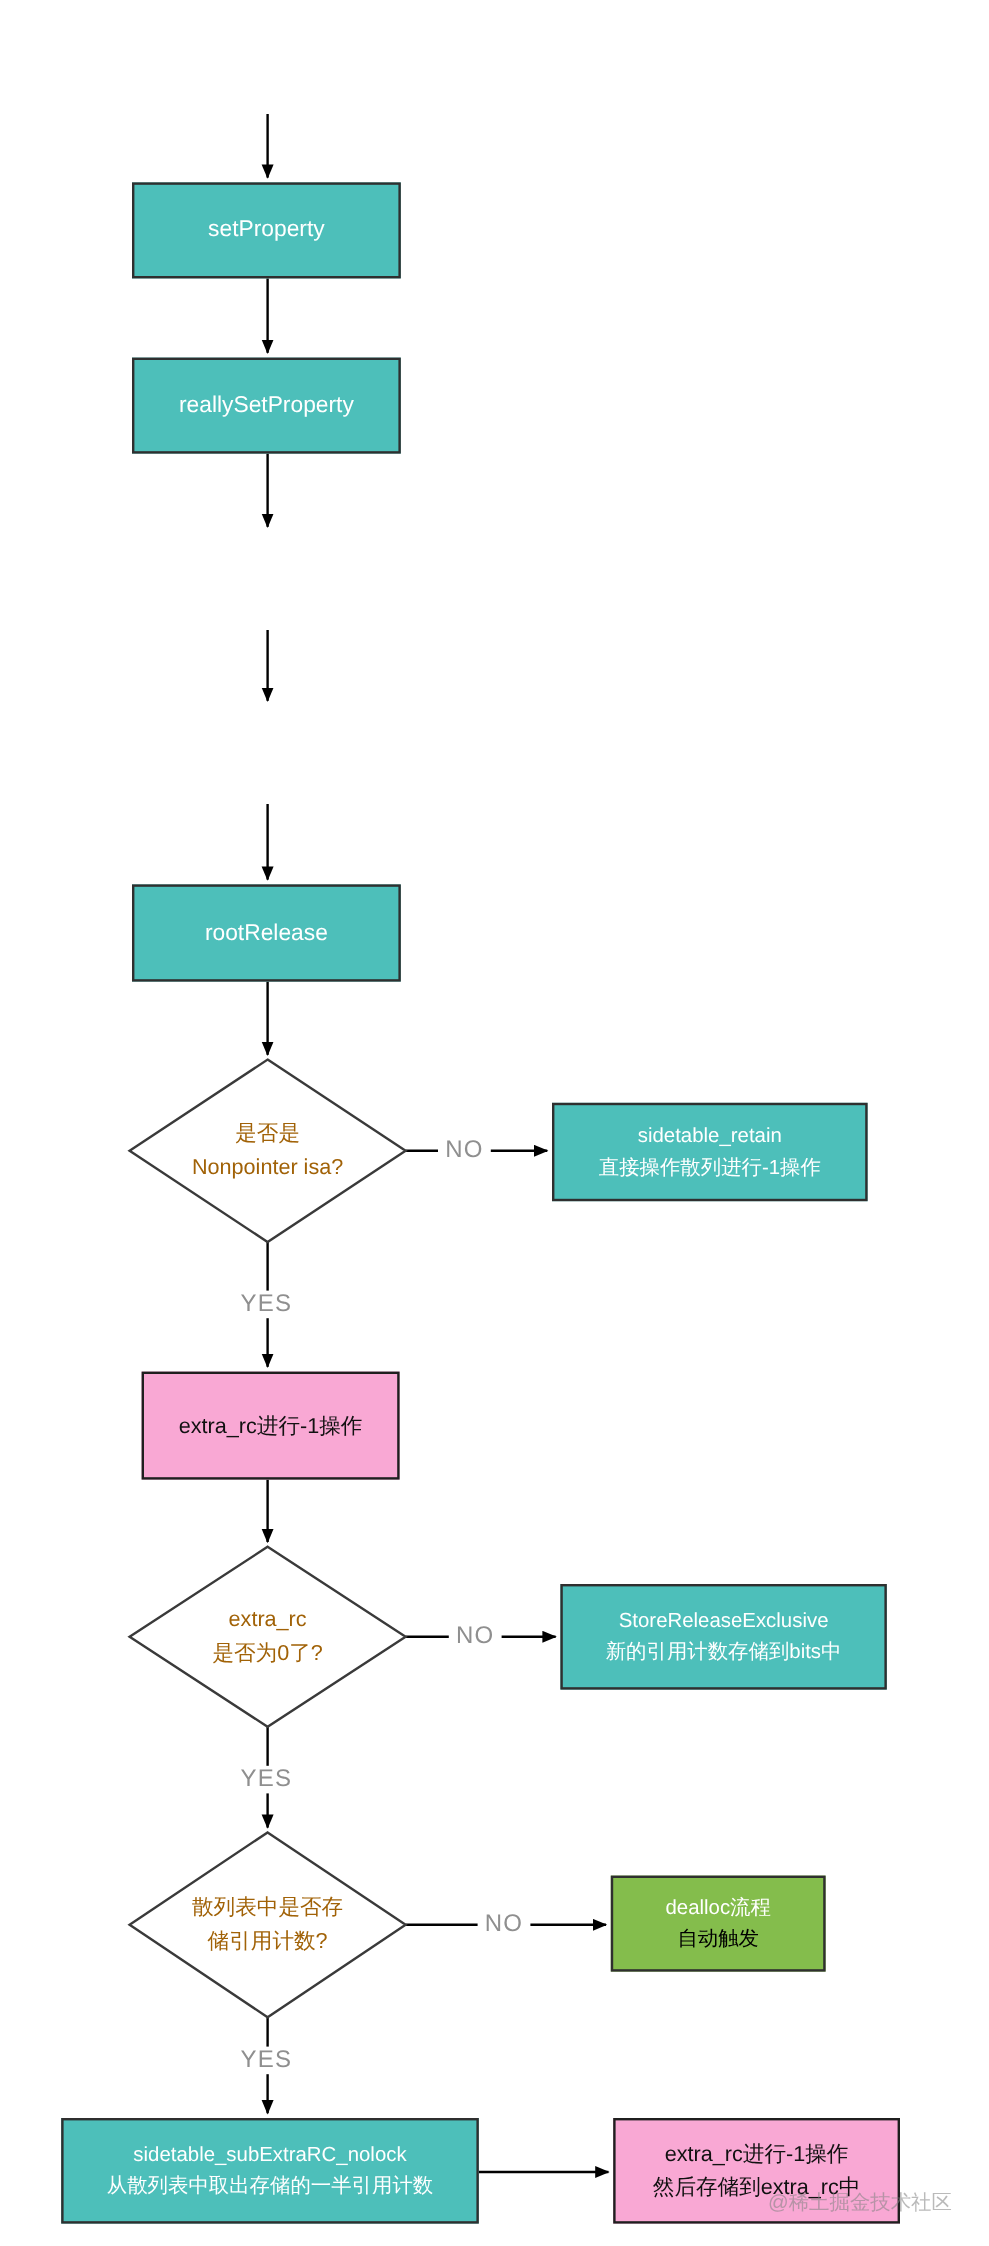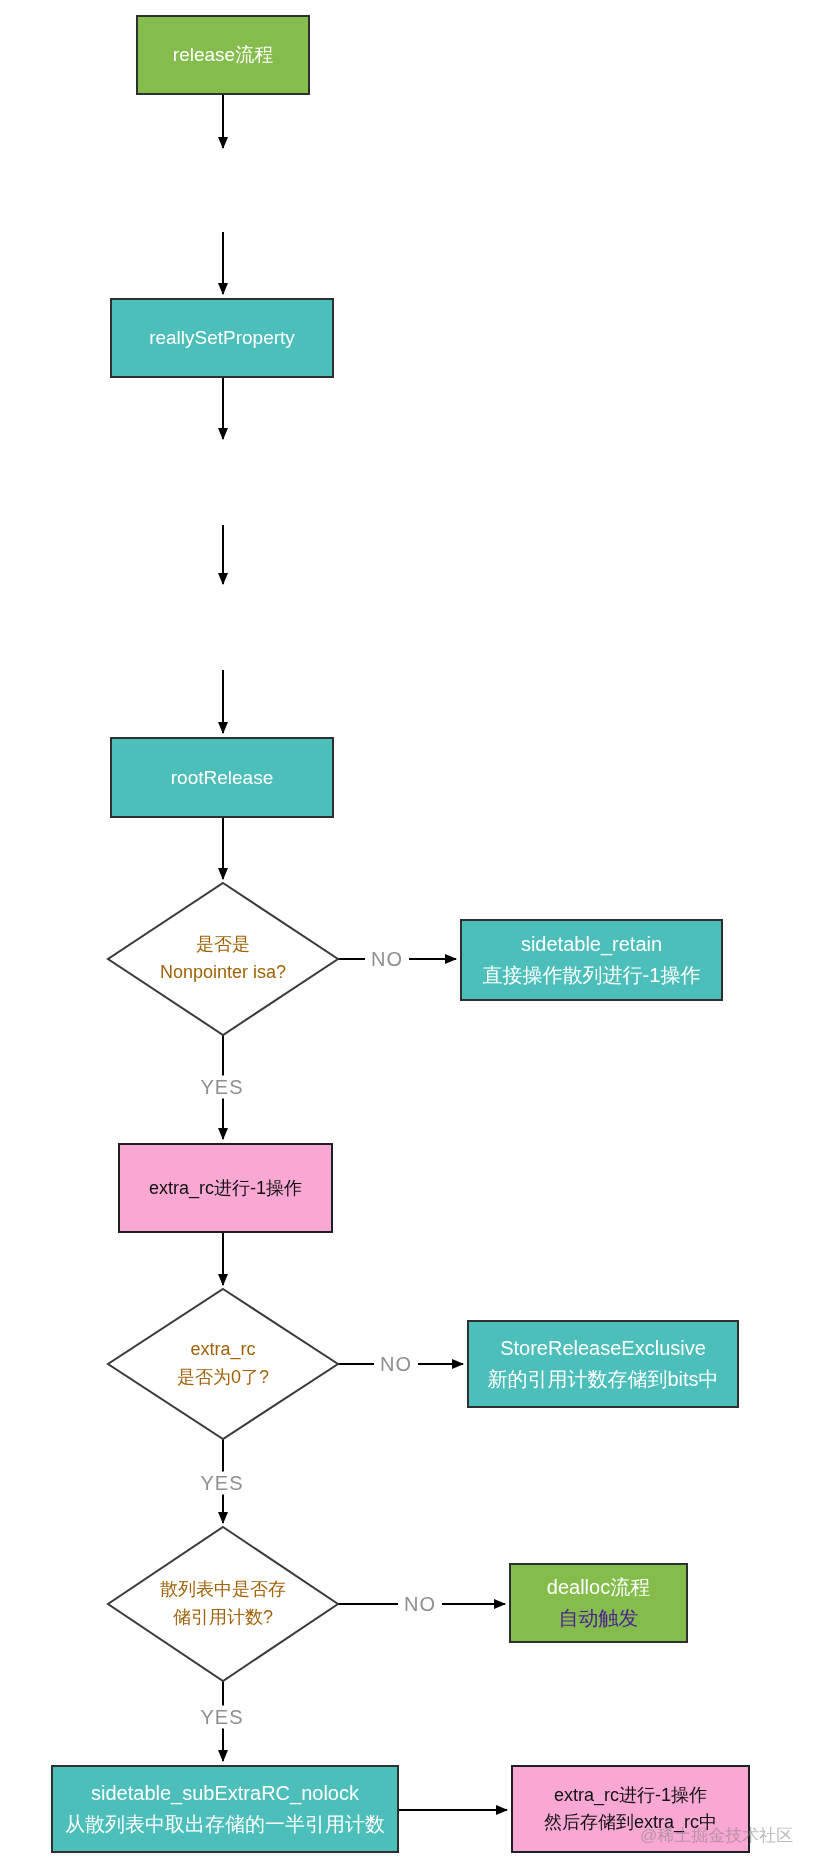--- a/index.html
+++ b/index.html
@@ -23,23 +23,23 @@
     flex-direction: column;
     align-items: center;
     justify-content: center;
     text-align: center;
     border: 2px solid #2f2f2f;
   }
   .node.teal  { background: #4dbfba; color: #ffffff; }
   .node.green { background: #84bd4c; color: #ffffff; }
   .node.white { background: #f9a8d4; color: #111111; border-color: #1f1f1f; }
   .node .single { font-size: 19px; }
-  .node .l1, .node .l2 { font-size: 20px; line-height: 1.55; }
+  .node .l1, .node .l2 { font-size: 17px; line-height: 1.55; }
   .node.white .l1, .node.white .l2 { font-size: 18px; line-height: 1.5; color: #111111; }
-  .node .l2.dark-line { color: #4c1d95; }
+  .node .l2.dark-line { color: #000000; }
   .wb-single { font-size: 18px; color: #111111; }
   .diamond-text {
     position: absolute;
     transform: translate(-50%, -50%);
     text-align: center;
     color: #a16207;
     font-size: 18px;
     line-height: 1.55;
     white-space: nowrap;
   }
@@ -87,24 +87,24 @@
     <line x1="338" y1="959" x2="456" y2="959" stroke="#000" stroke-width="2" marker-end="url(#arr)"></line>
     <line x1="338" y1="1364" x2="463" y2="1364" stroke="#000" stroke-width="2" marker-end="url(#arr)"></line>
     <line x1="338" y1="1604" x2="505" y2="1604" stroke="#000" stroke-width="2" marker-end="url(#arr)"></line>
     <line x1="399" y1="1810" x2="507" y2="1810" stroke="#000" stroke-width="2" marker-end="url(#arr)"></line>
 
     <polygon points="223,883 338,959 223,1035 108,959" fill="#ffffff" stroke="#3a3a3a" stroke-width="2"></polygon>
     <polygon points="223,1289 338,1364 223,1439 108,1364" fill="#ffffff" stroke="#3a3a3a" stroke-width="2"></polygon>
     <polygon points="223,1527 338,1604 223,1681 108,1604" fill="#ffffff" stroke="#3a3a3a" stroke-width="2"></polygon>
   </svg>
 
-  <div class="node green" style="left:136px; top:15px; width:174px; height:80px">
-    <div class="single">release流程</div>
+
+  <div class="node teal" style="left:110px; top:152px; width:224px; height:80px">
+    <div class="single">setProperty</div>
   </div>
-
 
   <div class="node teal" style="left:110px; top:298px; width:224px; height:80px">
     <div class="single">reallySetProperty</div>
   </div>
 
 
 
   <div class="node teal" style="left:110px; top:737px; width:224px; height:81px">
     <div class="single">rootRelease</div>
   </div>

